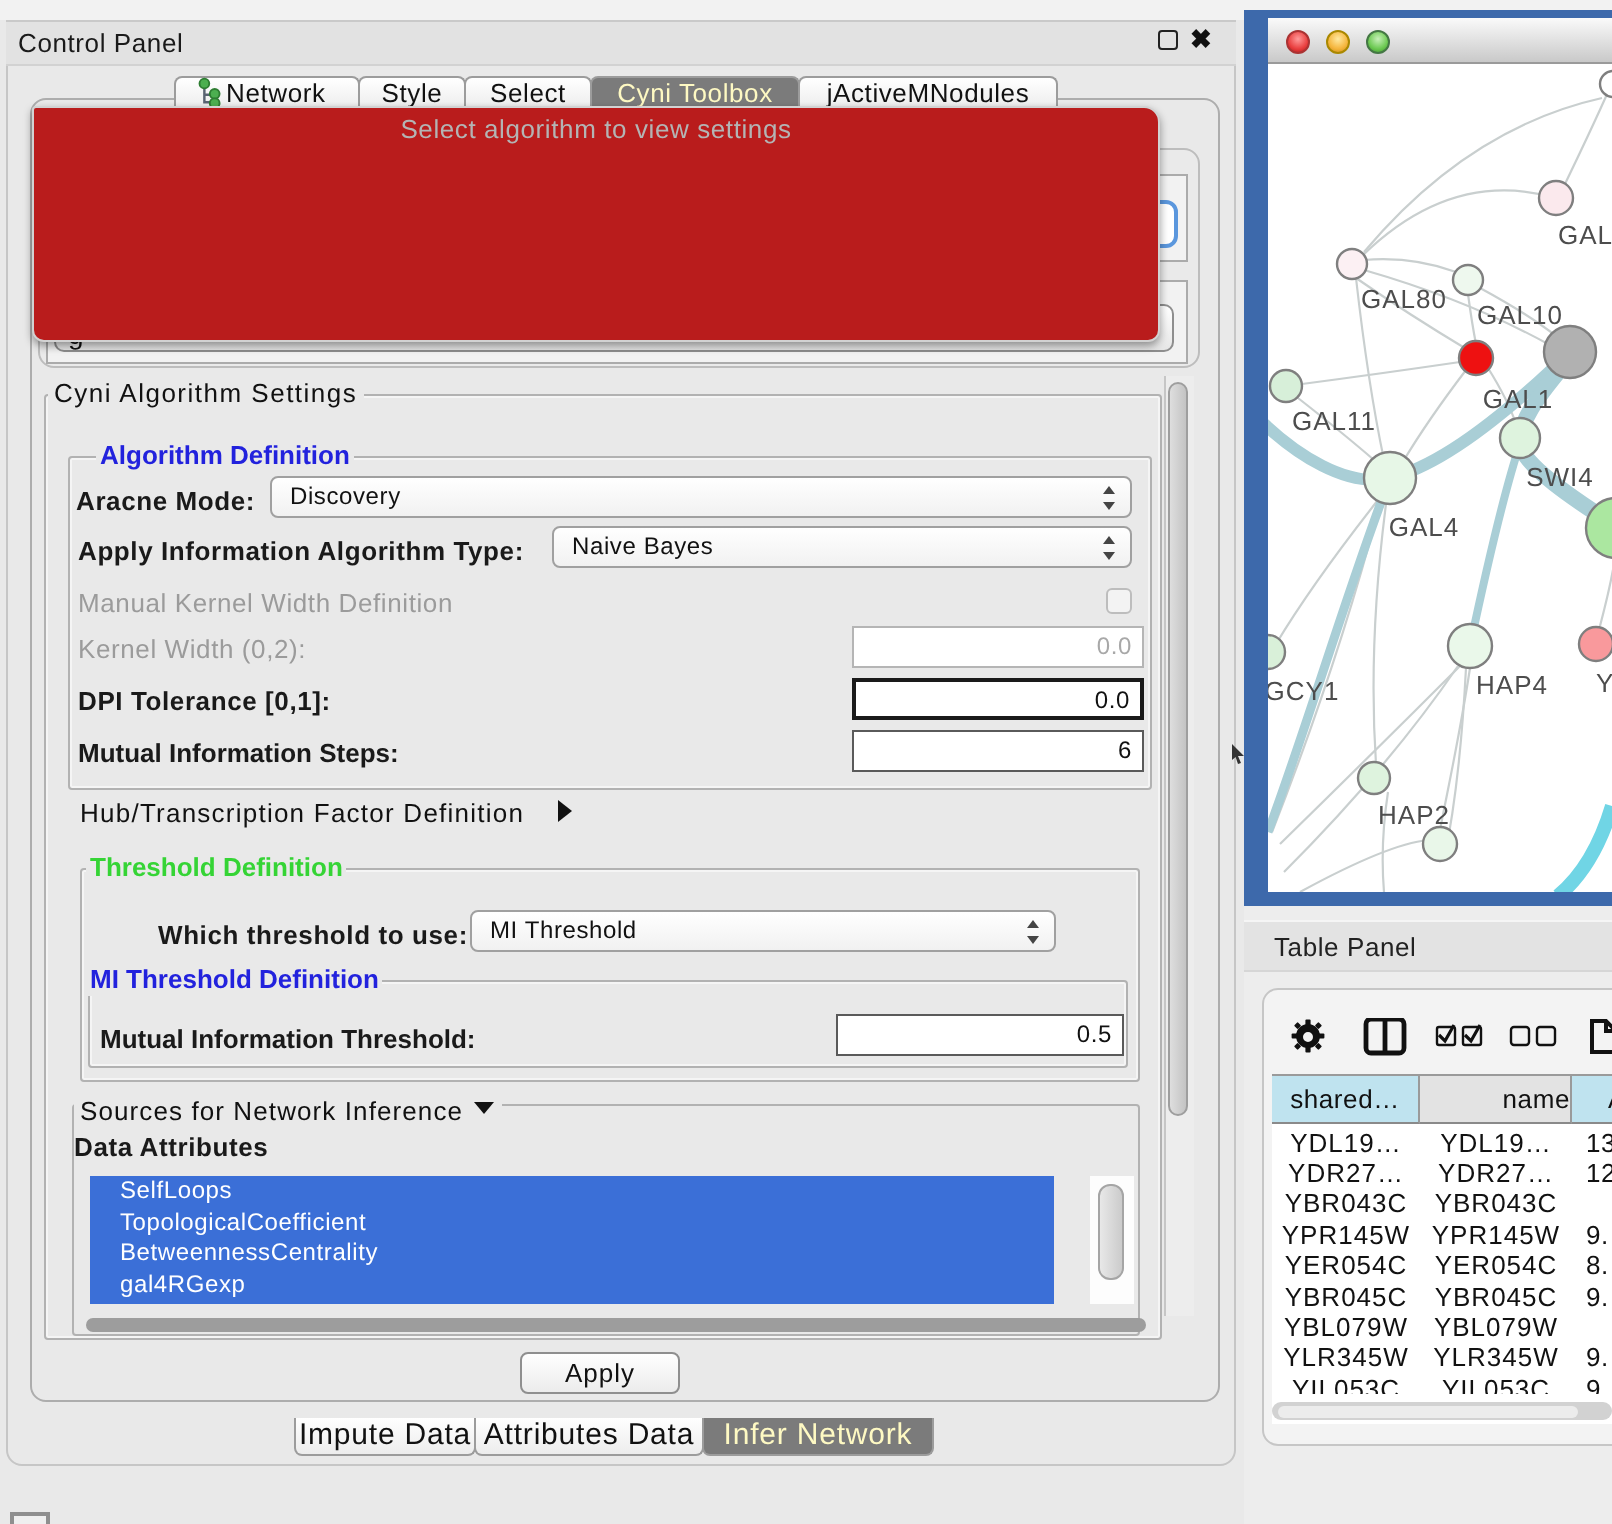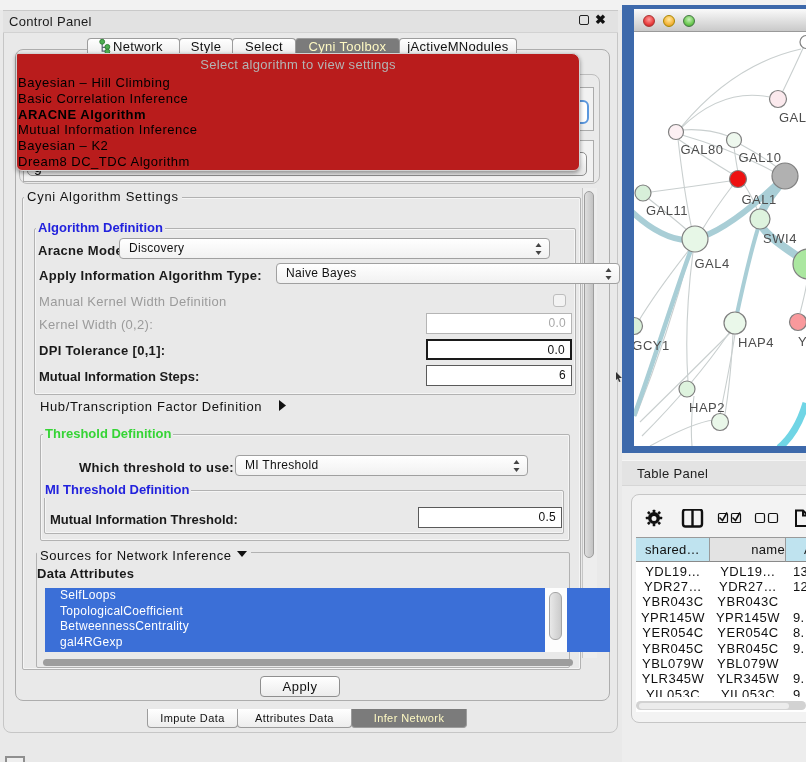--- a/index.html
+++ b/index.html
@@ -7,21 +7,21 @@
 .ab{position:absolute}
 .b{font-weight:bold}
 .lbl{font-size:13px;font-weight:bold;color:#1a1a1a;white-space:nowrap}
 .glbl{font-size:13px;font-weight:normal;color:#9b9b9b;white-space:nowrap}
 .combo{position:absolute;height:21px;background:linear-gradient(#ffffff,#f1f1f1);border:1px solid #a0a0a0;border-radius:4px;font-size:12px;line-height:19px;padding-left:9px;color:#111;white-space:nowrap}
 .combo .arr{position:absolute;right:7px;top:3px;width:7px;height:14px}
 .inp{position:absolute;height:21px;background:#fff;border:1px solid #8e8e8e;font-size:12px;line-height:19px;text-align:right;padding-right:5px;color:#111;white-space:nowrap}
 .grp{position:absolute;border:1px solid #b2b2b2;border-radius:2px;box-shadow:inset 0 0 0 1px rgba(255,255,255,.55)}
 .leg{position:absolute;top:-8px;background:#e9e9e9;padding:0 4px;font-size:13px;white-space:nowrap;line-height:16px}
 .tab{position:absolute;height:16px;background:linear-gradient(#ffffff,#ededed);border:1px solid #9c9c9c;border-bottom:none;border-radius:4px 4px 0 0;font-size:13px;text-align:center;line-height:16px;white-space:nowrap}
-.btab{position:absolute;height:19px;background:linear-gradient(#ffffff,#ededed);border:1px solid #9c9c9c;border-top:none;border-radius:0 0 4px 4px;font-size:11px;text-align:center;line-height:18px;white-space:nowrap}
+.btab{position:absolute;height:19px;background:linear-gradient(#ffffff,#ededed);border:1px solid #9c9c9c;border-top:none;border-radius:0 0 4px 4px;font-size:15px;text-align:center;line-height:18px;white-space:nowrap}
 .tabsel{background:#7b7b7b;color:#e3e3e1}
 .tab.tabsel,.btab.tabsel{background:#7b7b7b;color:#fef9c3}
 </style></head>
 <body>
 
 <div class="ab" style="left:4px;top:0;width:2px;height:4px;background:#8a8a8a"></div>
 
 <div class="ab" style="left:0;top:0;width:806px;height:10px;background:#f2f2f2"></div>
 <div class="ab" style="left:3px;top:10px;width:615px;height:723px;background:#e9e9e9;border:1px solid #c6c6c6;border-radius:0 0 8px 8px"></div>
 <div class="ab" style="left:3px;top:10px;width:615px;height:23px;background:#e2e2e2;border-top:1px solid #c9c9c9;border-bottom:1px solid #d2d2d2"></div>
@@ -39,42 +39,42 @@
 <div class="tab" style="left:87px;top:38px;width:93px;padding-left:25px;text-align:left">Network</div>
 <svg class="ab" style="left:98px;top:38px" width="14" height="15" viewBox="0 0 14 16">
  <path d="M4 5 L4 14 L9 14 M4 10 L8 10" stroke="#5a6472" stroke-width="1.3" fill="none"></path>
  <circle cx="4" cy="4" r="2.6" fill="#4caf50" stroke="#2e7d32"></circle>
  <circle cx="9.5" cy="9.5" r="2.6" fill="#4caf50" stroke="#2e7d32"></circle>
  <circle cx="9.5" cy="14.5" r="2.6" fill="#4caf50" stroke="#2e7d32"></circle>
 </svg>
 <div class="tab" style="left:179px;top:38px;width:54px">Style</div>
 <div class="tab" style="left:232px;top:38px;width:64px">Select</div>
 <div class="tab tabsel" style="left:295px;top:38px;width:105px">Cyni Toolbox</div>
-<div class="tab" style="left:399px;top:38px;width:118px">jActiveMNodules</div>
+<div class="tab" style="left:399px;top:38px;width:130px">jActiveMNodules</div>
 
 <div class="ab" style="left:560px;top:100px;width:29px;height:24px;border:2.5px solid #5b97dd;border-radius:6px;background:#fff"></div>
 <div class="ab" style="left:27px;top:152px;width:560px;height:24px;background:linear-gradient(#fff,#e6e6e6);border:1px solid #8e8e8e;border-radius:5px"></div>
 <div class="ab" style="left:34px;top:159px;width:12px;height:18px;font-size:14px">g</div>
 
 <div class="grp" style="left:22px;top:197px;width:559px;height:473px"></div>
 <div class="ab" style="left:24px;top:189px;font-size:13px;background:#e9e9e9;padding:0 3px;letter-spacing:0.75px">Cyni Algorithm Settings</div>
 
 <div class="ab" style="left:582px;top:188px;width:15px;height:470px;background:#ededed;border-left:1px solid #c6c6c6"></div>
 <div class="ab" style="left:584px;top:191px;width:10px;height:367px;background:linear-gradient(90deg,#dedede,#c3c3c3);border:1px solid #9e9e9e;border-radius:5px"></div>
 
 <div class="grp" style="left:34px;top:228px;width:542px;height:167px"></div>
-<div class="ab leg" style="left:36px;top:220px;color:#2222dd;font-weight:bold;background:#e9e9e9;padding:0 2px;letter-spacing:0">Algorithm Definition</div>
+<div class="ab leg" style="left:48px;top:220px;color:#2222dd;font-weight:bold;background:#e9e9e9;padding:0 2px;letter-spacing:0">Algorithm Definition</div>
 
 <div class="ab lbl" style="left:38px;top:243px">Aracne Mode:</div>
-<div class="combo" style="left:119px;top:238px;width:431px">Discovery<span class="arr"><svg width="7" height="14">
+<div class="combo" style="left:135px;top:238px;width:431px">Discovery<span class="arr"><svg width="7" height="14">
         <path d="M3.5 1 L6.5 5 L0.5 5 Z" fill="#444"></path>
         <path d="M3.5 13 L6.5 9 L0.5 9 Z" fill="#444"></path>
       </svg></span></div>
 <div class="ab lbl" style="left:39px;top:268px">Apply Information Algorithm Type:</div>
-<div class="combo" style="left:276px;top:263px;width:344px">Naive Bayes<span class="arr"><svg width="7" height="14">
+<div class="combo" style="left:276px;top:263px;width:290px">Naive Bayes<span class="arr"><svg width="7" height="14">
         <path d="M3.5 1 L6.5 5 L0.5 5 Z" fill="#444"></path>
         <path d="M3.5 13 L6.5 9 L0.5 9 Z" fill="#444"></path>
       </svg></span></div>
 <div class="ab glbl" style="left:39px;top:294px">Manual Kernel Width Definition</div>
 <div class="ab" style="left:553px;top:294px;width:13px;height:13px;border:1px solid #bdbdbd;border-radius:3px;background:#f3f3f3"></div>
 <div class="ab glbl" style="left:39px;top:317px">Kernel Width (0,2):</div>
 <div class="inp" style="left:426px;top:313px;width:146px;color:#a8a8a8;border-color:#b5b5b5">0.0</div>
 <div class="ab lbl" style="left:39px;top:343px">DPI Tolerance [0,1]:</div>
 <div class="inp" style="left:426px;top:339px;width:146px;border:2px solid #1a1a1a">0.0</div>
 <div class="ab lbl" style="left:39px;top:369px;letter-spacing:0">Mutual Information Steps:</div>
@@ -96,35 +96,34 @@
 <div class="ab leg" style="left:43px;top:482px;color:#2222dd;font-weight:bold;background:#e9e9e9;padding:0 2px;letter-spacing:0">MI Threshold Definition</div>
 <div class="ab lbl" style="left:50px;top:512px;letter-spacing:0">Mutual Information Threshold:</div>
 <div class="inp" style="left:418px;top:507px;width:144px;border-color:#5a5a5a">0.5</div>
 
 <div class="grp" style="left:36px;top:552px;width:534px;height:116px;box-shadow:none"></div>
 <div class="ab" style="left:37px;top:546px;font-size:13px;background:#e9e9e9;padding:0 3px;letter-spacing:0.55px">Sources for Network Inference <span style="display:inline-block;vertical-align:2px"><svg width="12" height="9">
         <path d="M1 2 L11 2 L6 8 Z" fill="#111"></path>
       </svg></span></div>
 <div class="ab lbl" style="left:37px;top:566px;font-size:13px">Data Attributes</div>
 
-<div class="ab" style="left:45px;top:588px;width:565px;height:64px;background:#3b6fd7;color:#fff;font-size:12px;line-height:15.5px;padding-left:15px">SelfLoops<br>TopologicalCoefficient<br>BetweennessCentrality<br>gal4RGexp</div>
+<div class="ab" style="left:45px;top:588px;width:482px;height:64px;background:#3b6fd7;color:#fff;font-size:12px;line-height:15.5px;padding-left:15px">SelfLoops<br>TopologicalCoefficient<br>BetweennessCentrality<br>gal4RGexp</div>
 <div class="ab" style="left:545px;top:588px;width:22px;height:64px;background:#fdfdfd"></div>
 <div class="ab" style="left:549px;top:592px;width:13px;height:48px;background:linear-gradient(90deg,#e8e8e8,#cbcbcb);border:1px solid #a5a5a5;border-radius:6px"></div>
 
 <div class="ab" style="left:43px;top:659px;width:530px;height:7px;background:#9d9d9d;border-radius:3.5px"></div>
 
 <div class="ab" style="left:260px;top:676px;width:80px;height:21px;background:linear-gradient(#ffffff,#ececec);border:1px solid #8f8f8f;border-radius:4px;text-align:center;font-size:13px;line-height:19px;letter-spacing:0.5px">Apply</div>
 
 <div class="btab" style="left:147px;top:709px;width:91px;letter-spacing:0.4px">Impute Data</div>
 <div class="btab" style="left:237px;top:709px;width:115px;letter-spacing:0.4px">Attributes Data</div>
 <div class="btab tabsel" style="left:351px;top:709px;width:116px;letter-spacing:0.4px">Infer Network</div>
 
 <div class="ab" style="left:16px;top:53px;width:564px;height:118px;background:#b91c1c;border:1px solid #d2d2d2;border-radius:2px 8px 6px 6px;box-shadow:0 2px 4px rgba(0,0,0,.4);font-size:13px;overflow:hidden">
 <div style="text-align:center;color:#b4b4b4;height:21px;line-height:21px;letter-spacing:0.3px">Select algorithm to view settings</div>
-<div style="padding-left:1px;line-height:15.8px;color:#000;letter-spacing:0.5px">Bayesian – Hill Climbing<br>Basic Correlation Inference<br><span class="b">ARACNE Algorithm</span><br>Mutual Information Inference<br>Bayesian – K2<br>Dream8 DC_TDC Algorithm</div>
 </div>
 
 <div class="ab" style="left:622px;top:5px;width:184px;height:448px;background:#3d69ab"></div>
 <div class="ab" style="left:634px;top:9px;width:172px;height:23px;background:linear-gradient(#fafafa,#c9c9c9);border-bottom:1px solid #9a9a9a"></div>
 <div class="ab" style="left:643px;top:15px;width:12px;height:12px;border-radius:6px;background:radial-gradient(circle at 50% 35%,#ff9a9a,#e93f3f 60%,#b01616);border:0.5px solid #a33"></div>
 <div class="ab" style="left:663px;top:15px;width:12px;height:12px;border-radius:6px;background:radial-gradient(circle at 50% 35%,#ffe9a0,#f5b53c 60%,#c78a17);border:0.5px solid #a80"></div>
 <div class="ab" style="left:683px;top:15px;width:12px;height:12px;border-radius:6px;background:radial-gradient(circle at 50% 35%,#c7f0b9,#6cc952 60%,#3d9428);border:0.5px solid #474"></div>
 <svg class="ab" style="left:634px;top:32px;background:#fff" width="172" height="414" viewBox="0 0 172 414">
  <g fill="none" stroke="#c9cfcf" stroke-width="1.1">
   <path d="M144,67 Q 92,52 47,96"></path>

